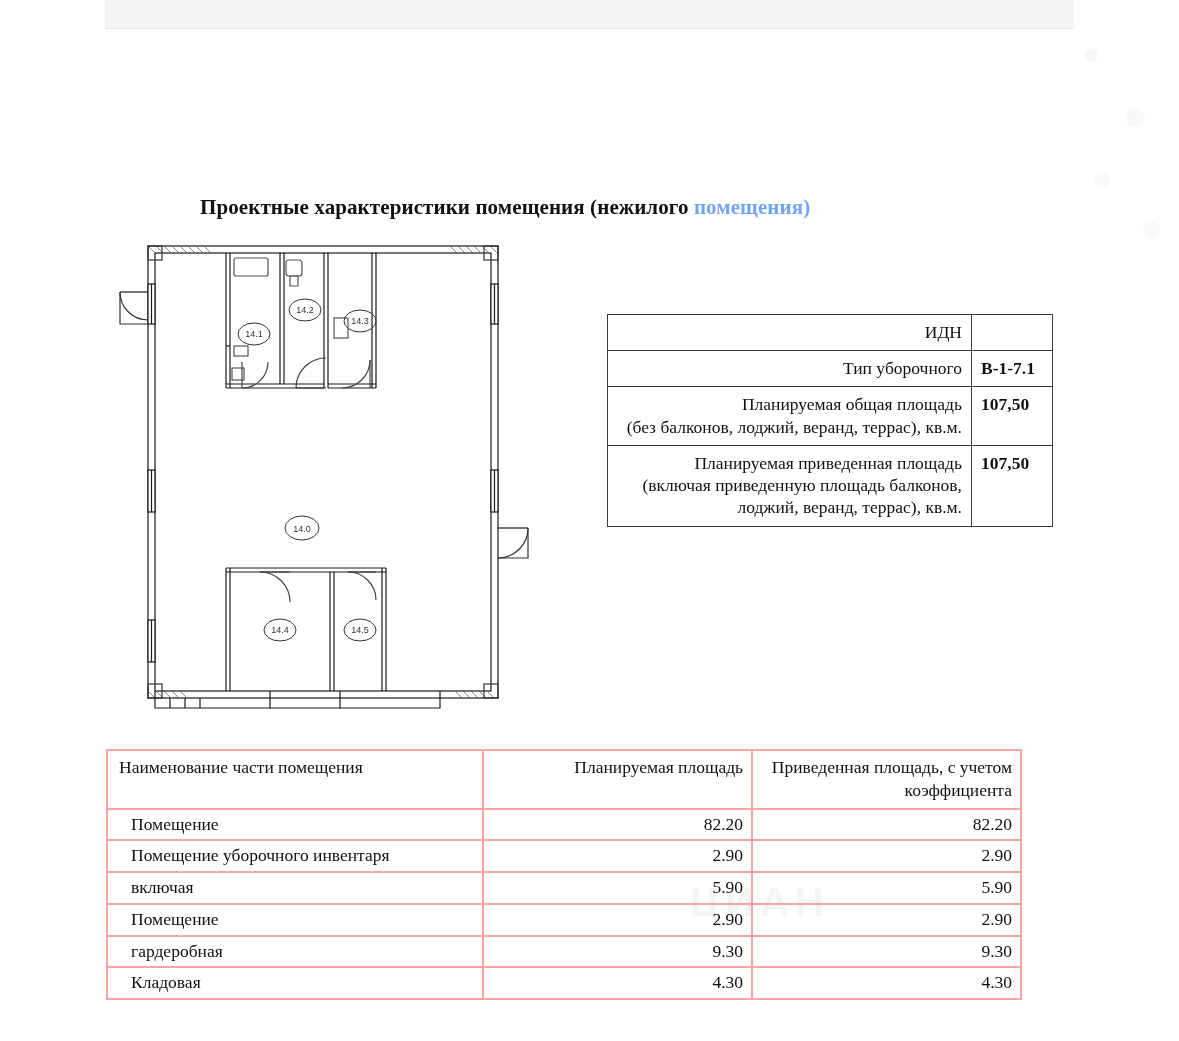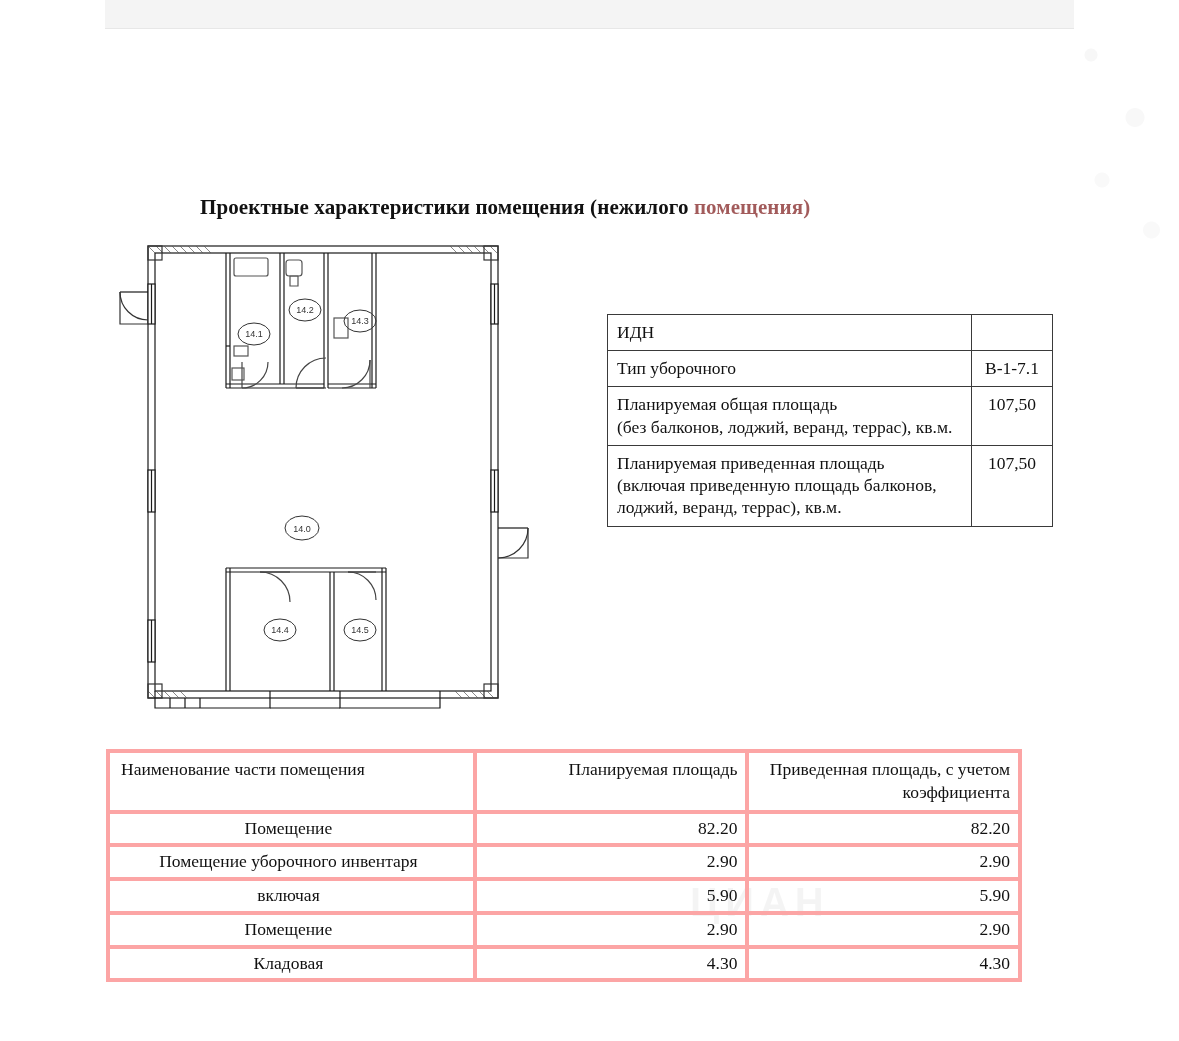--- a/index.html
+++ b/index.html
@@ -67,21 +67,21 @@
   .doc-title {
     position: absolute;
     left: 200px;
     top: 195px;
     font-size: 21px;
     font-weight: bold;
     letter-spacing: .1px;
     white-space: nowrap;
   }
   .doc-title .faded {
-    color: #7f1d1d;
+    color: #3b82f6;
     opacity: .72;
   }
 
   
   .plan {
     position: absolute;
     left: 110px;
     top: 238px;
     width: 430px;
     height: 492px;
@@ -96,50 +96,49 @@
     width: 446px;
     border-collapse: collapse;
     font-size: 17.5px;
   }
   .info-table td {
     border: 1px solid #3a3a3a;
     padding: 6px 9px 7px 9px;
     vertical-align: top;
     line-height: 1.27;
   }
-  .info-table td.label { width: 345px; }
+  .info-table td.label { width: 345px; text-align: right; }
   .info-table td.value {
-    text-align: center;
-    font-weight: normal;
+    font-weight: bold;
     white-space: nowrap;
   }
 
   
   .parts-table {
     position: absolute;
     left: 106px;
     top: 749px;
     width: 916px;
     border-collapse: collapse;
     font-size: 17.5px;
   }
   .parts-table td, .parts-table th {
-    border: 4px solid #fca5a5;
+    border: 2px solid #fca5a5;
     padding: 3px 8px 4px 8px;
     line-height: 1.3;
     font-weight: normal;
   }
   .parts-table thead td {
     text-align: center;
     vertical-align: top;
     padding-top: 5px;
     padding-bottom: 6px;
   }
   .parts-table thead td.first { text-align: left; padding-left: 11px; }
-  .parts-table td.name { width: 300px; text-align: center; padding-left: 2px; }
+  .parts-table td.name { width: 300px; text-align: left; padding-left: 23px; }
   .parts-table td.num  { width: 220px; text-align: right; }
 
   
   .watermark {
     position: absolute;
     left: 690px;
     top: 880px;
     font-family: "Liberation Sans", sans-serif;
     font-size: 40px;
     font-weight: bold;
@@ -323,18 +322,23 @@
       <td class="name">включая</td>
       <td class="num">5.90</td>
       <td class="num">5.90</td>
     </tr>
     <tr>
       <td class="name">Помещение</td>
       <td class="num">2.90</td>
       <td class="num">2.90</td>
     </tr>
     <tr>
+      <td class="name">гардеробная</td>
+      <td class="num">9.30</td>
+      <td class="num">9.30</td>
+    </tr>
+    <tr>
       <td class="name">Кладовая</td>
       <td class="num">4.30</td>
       <td class="num">4.30</td>
     </tr>
   </tbody>
 </table>
 
 </body></html>

